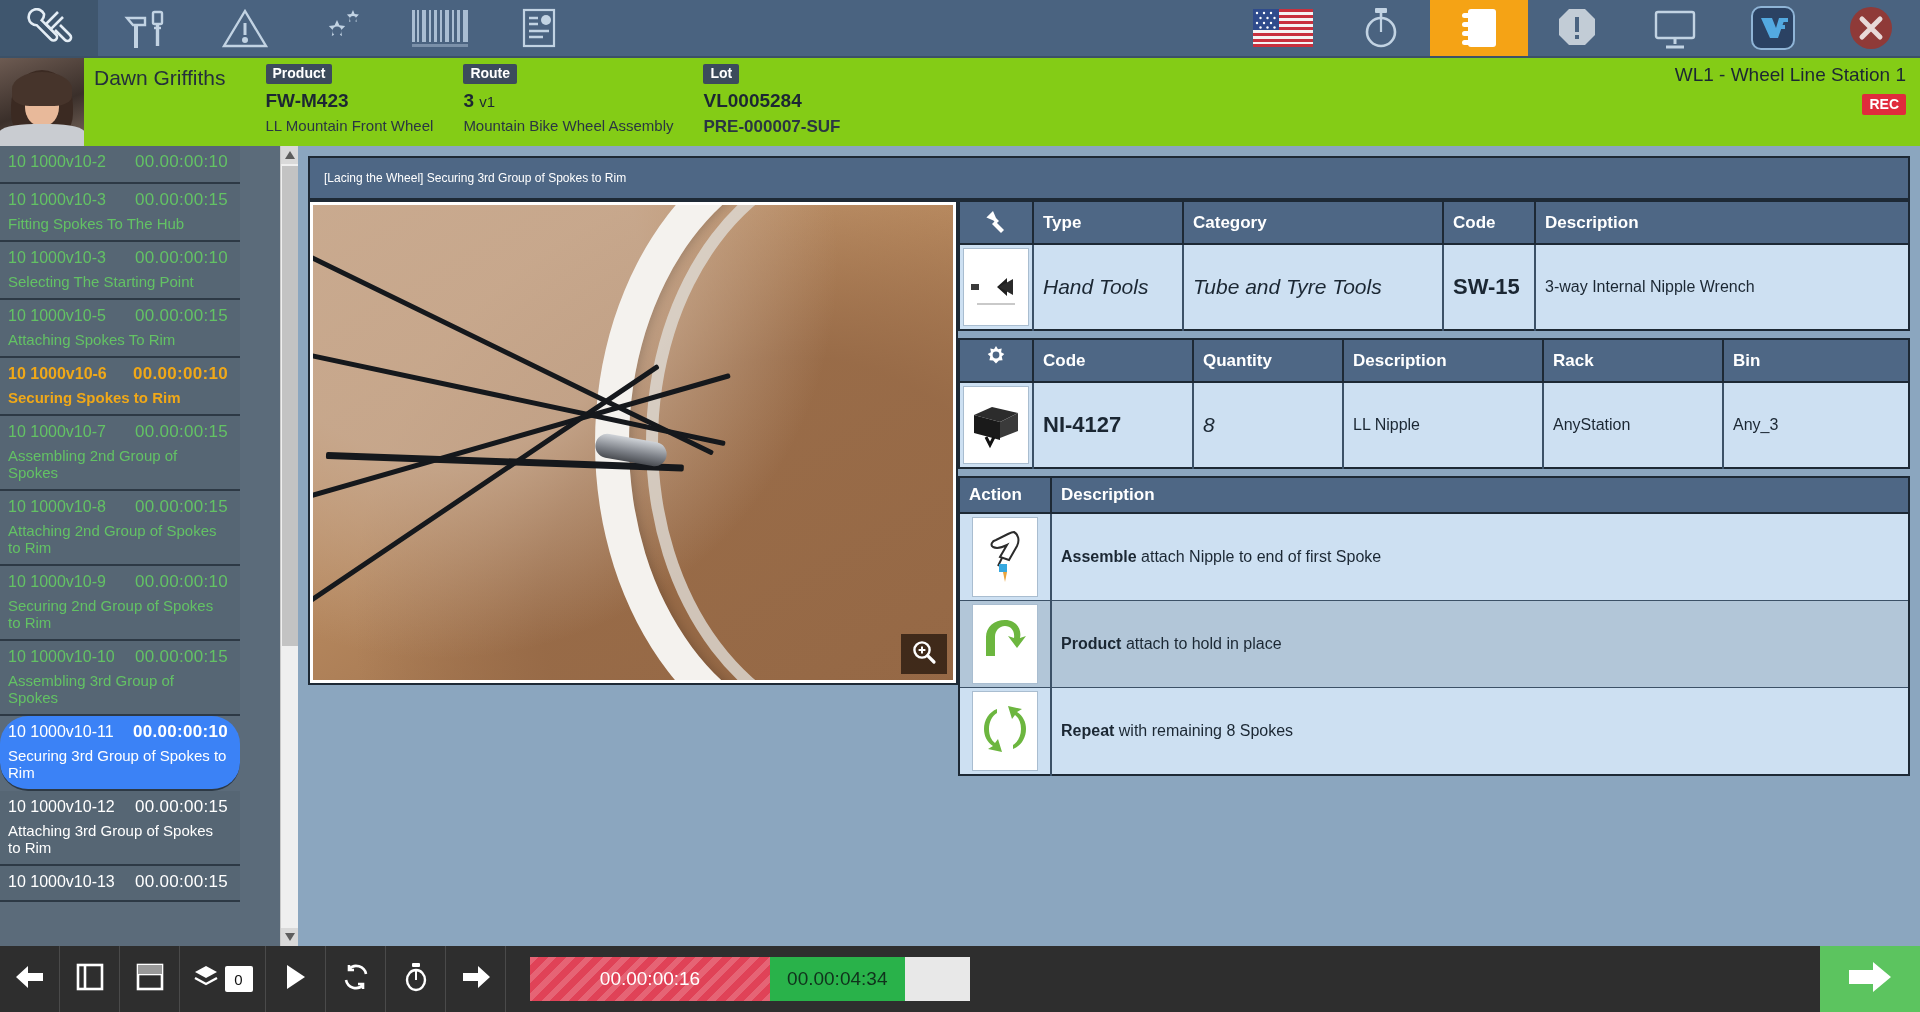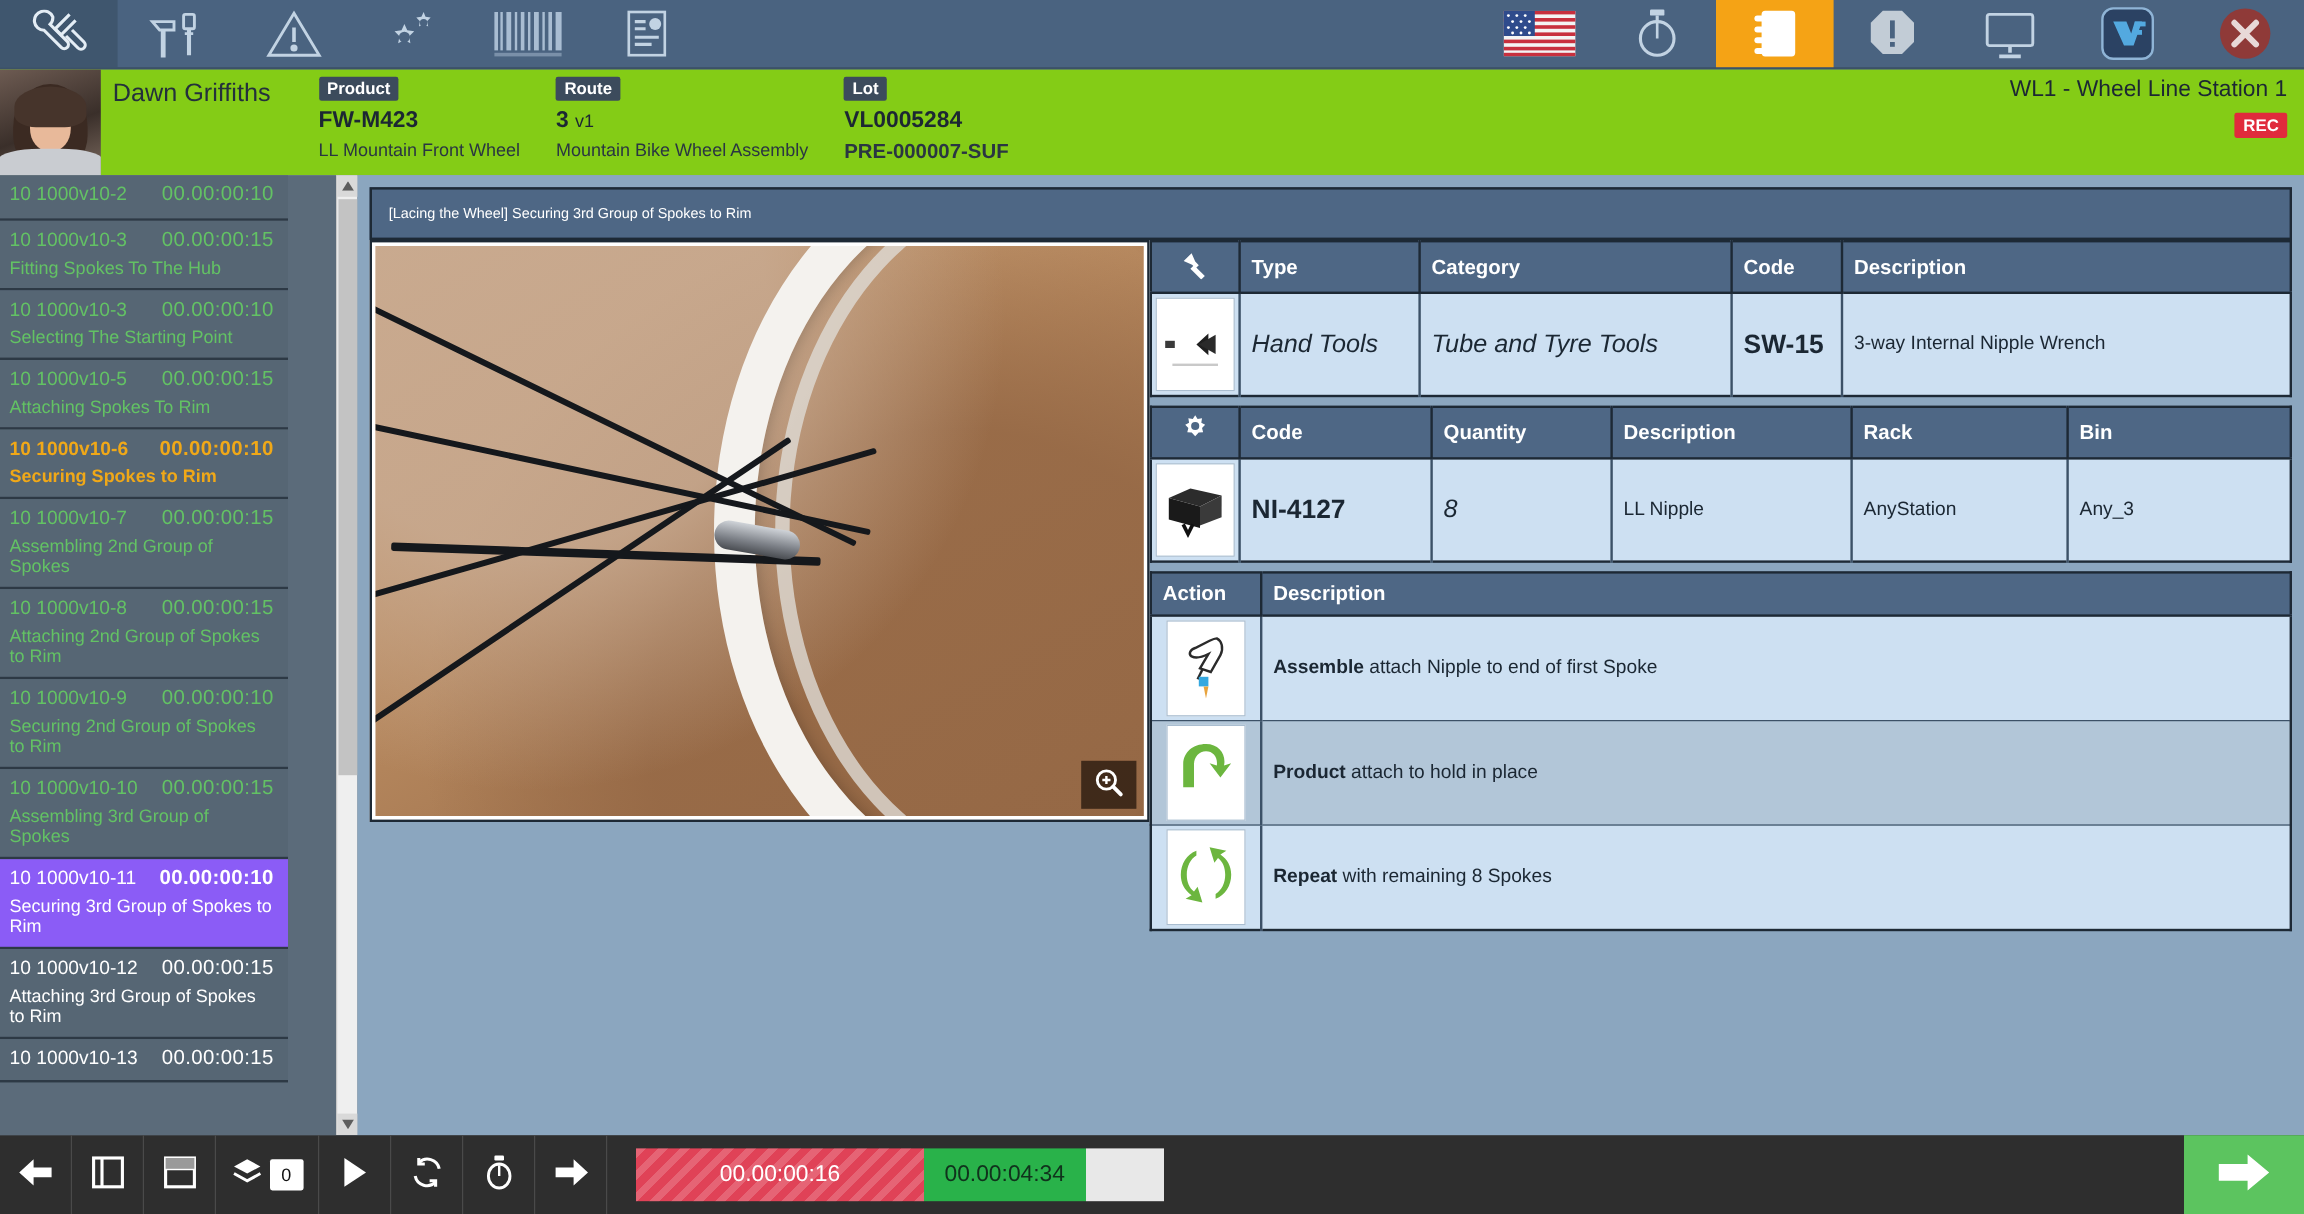--- a/index.html
+++ b/index.html
@@ -102,21 +102,21 @@
     padding: 6px 12px 8px 8px;
     background: #566674;
     cursor: pointer;
   }
   .step-top { display: flex; justify-content: space-between; align-items: baseline; }
   .step-id { font-size: 16px; }
   .step-time { font-size: 17px; letter-spacing: .3px; }
   .step-label { font-size: 15px; margin-top: 5px; }
   .step.green .step-id, .step.green .step-time, .step.green .step-label { color: #63c264; }
   .step.amber .step-id, .step.amber .step-time, .step.amber .step-label { color: #f0a818; font-weight: bold; }
-  .step.current { background: #8b5cf6; }
+  .step.current { background: #3b82f6; border-radius: 28px; }
   .step.current .step-id, .step.current .step-label { color: #fff; }
   .step.current .step-time { color: #fff; font-weight: bold; }
   .step.white .step-id, .step.white .step-time, .step.white .step-label { color: #fff; }
   .step.pad-one { padding-bottom: 10px; }
 
   .scrollbar {
     position: absolute; right: 0; top: 0; bottom: 0; width: 18px;
     background: #efefef; border-left: 1px solid #c8c8c8;
   }
   .sb-arrow {

